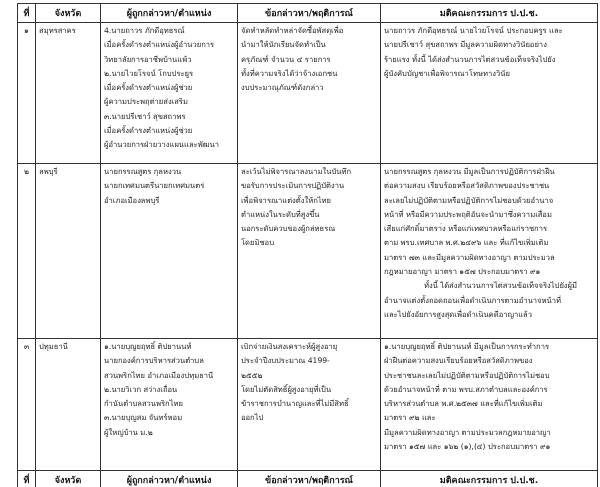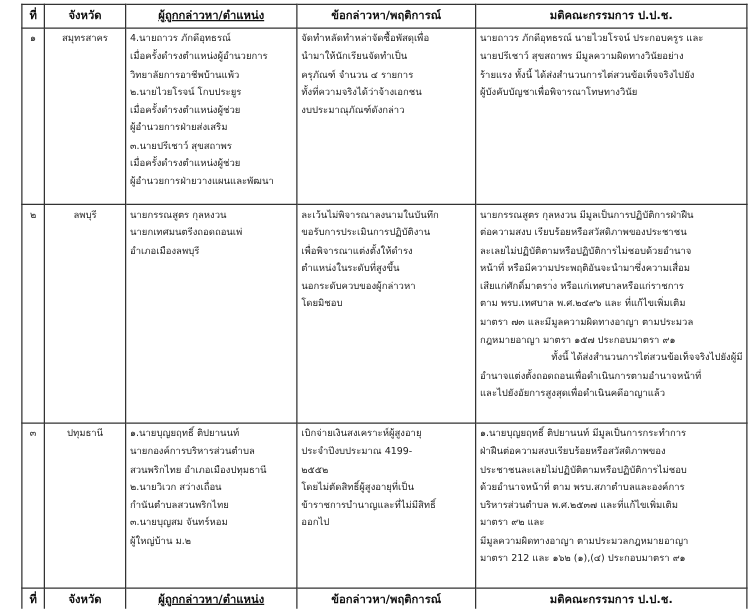--- a/index.html
+++ b/index.html
@@ -5,27 +5,27 @@
   html, body { margin: 0; padding: 0; background: #ffffff; }
   body { width: 600px; height: 487px; overflow: hidden; position: relative;
          font-family: "DejaVu Sans", "Liberation Sans", sans-serif; color: #222; }
   table.doc { position: absolute; left: 17px; top: 3px; width: 580px;
               border-collapse: collapse; table-layout: fixed; }
   table.doc td, table.doc th { border: 1px solid #333; vertical-align: top;
               padding: 1px 3px; font-size: 7.6px; line-height: 14.3px; }
   table.doc th { font-weight: bold; font-size: 9px; line-height: 16px;
               text-align: center; vertical-align: middle; color: #111; }
   .c-no { width: 12px; text-align: center; }
-  .c-prov { width: 59px; text-align: center; }
+  .c-prov { width: 59px; }
   .line { display: block; white-space: nowrap; overflow: hidden; }
-  .indent { padding-left: 40px; text-align: right; }
+  .indent { padding-left: 40px; }
   tr.r1 td { height: 138px; }
   tr.r2 td { height: 172px; }
   tr.r3 td { height: 129px; }
-  th .u { text-decoration: underline; }
+  th .u { }
 </style>
 </head>
 <body>
 
 <table class="doc">
   <colgroup>
     <col style="width:18px">
       <col style="width:65px">
       <col style="width:137px">
       <col style="width:143px">
@@ -42,21 +42,21 @@
 
   <tr class="r1">
     <td class="c-no">๑</td>
     <td class="c-prov">สมุทรสาคร</td>
     <td>
       <span class="line">4.นายถาวร  ภักดีอุทธรณ์</span>
       <span class="line">เมื่อครั้งดำรงตำแหน่งผู้อำนวยการ</span>
       <span class="line">วิทยาลัยการอาชีพบ้านแพ้ว</span>
       <span class="line">๒.นายไวยโรจน์  โกบประยูร</span>
       <span class="line">เมื่อครั้งดำรงตำแหน่งผู้ช่วย</span>
-      <span class="line">ผู้อำนวยการฝ่ายส่งเสริม</span>
+      <span class="line">ผู้ความประพฤต่ายส่งเสริม</span>
       <span class="line">๓.นายปรีเชาว์  สุขสถาพร</span>
       <span class="line">เมื่อครั้งดำรงตำแหน่งผู้ช่วย</span>
       <span class="line">ผู้อำนวยการฝ่ายวางแผนและพัฒนา</span>
     </td>
     <td>
       <span class="line">จัดทำหลัดทำหล่าจัดซื้อพัสดุเพื่อ</span>
       <span class="line">นำมาให้นักเรียนจัดทำเป็น</span>
       <span class="line">ครุภัณฑ์ จำนวน ๔ รายการ</span>
       <span class="line">ทั้งที่ความจริงได้ว่าจ้างเอกชน</span>
       <span class="line">งบประมาณุภัณฑ์ดังกล่าว</span>
@@ -67,29 +67,29 @@
       <span class="line">ร้ายแรง ทั้งนี้ ได้ส่งสำนวนการไต่สวนข้อเท็จจริงไปยัง</span>
       <span class="line">ผู้บังคับบัญชาเพื่อพิจารณาโทษทางวินัย</span>
     </td>
   </tr>
 
   <tr class="r2">
     <td class="c-no">๒</td>
     <td class="c-prov">ลพบุรี</td>
     <td>
       <span class="line">นายกรรณสูตร  กุลหงวน</span>
-      <span class="line">นายกเทศมนตรีงถอดถอนเพ่</span>
+      <span class="line">นายกเทศมนตรีนายกเทศมนตร่</span>
       <span class="line">อำเภอเมืองลพบุรี</span>
     </td>
     <td>
       <span class="line">ละเว้นไม่พิจารณาลงนามในบันทึก</span>
       <span class="line">ขอรับการประเมินการปฏิบัติงาน</span>
-      <span class="line">เพื่อพิจารณาแต่งตั้งให้ดำรง</span>
+      <span class="line">เพื่อพิจารณาแต่งตั้งให้กไทย</span>
       <span class="line">ตำแหน่งในระดับที่สูงขึ้น</span>
-      <span class="line">นอกระดับควบของผู้กล่าวหา</span>
+      <span class="line">นอกระดับควบของผู้กล่ทธรณ</span>
       <span class="line">โดยมิชอบ</span>
     </td>
     <td>
       <span class="line">นายกรรณสูตร  กุลหงวน มีมูลเป็นการปฏิบัติการฝ่าฝืน</span>
       <span class="line">ต่อความสงบ เรียบร้อยหรือสวัสดิภาพของประชาชน</span>
       <span class="line">ละเลยไม่ปฏิบัติตามหรือปฏิบัติการไม่ชอบด้วยอำนาจ</span>
       <span class="line">หน้าที่ หรือมีความประพฤติอันจะนำมาซึ่งความเสื่อม</span>
       <span class="line">เสียแก่ศักดิ์มาตรา่ง หรือแก่เทศบาลหรือแก่ราชการ</span>
       <span class="line">ตาม พรบ.เทศบาล พ.ศ.๒๔๙๖ และ ที่แก้ไขเพิ่มเติม</span>
       <span class="line">มาตรา ๗๓ และมีมูลความผิดทางอาญา ตามประมวล</span>
@@ -121,21 +121,21 @@
       <span class="line">ออกไป</span>
     </td>
     <td>
       <span class="line">๑.นายบุญยฤทธิ์  ติปยานนท์ มีมูลเป็นการกระทำการ</span>
       <span class="line">ฝ่าฝืนต่อความสงบเรียบร้อยหรือสวัสดิภาพของ</span>
       <span class="line">ประชาชนละเลยไม่ปฏิบัติตามหรือปฏิบัติการไม่ชอบ</span>
       <span class="line">ด้วยอำนาจหน้าที่ ตาม พรบ.สภาตำบลและองค์การ</span>
       <span class="line">บริหารส่วนตำบล พ.ศ.๒๕๓๗ และที่แก้ไขเพิ่มเติม</span>
       <span class="line">มาตรา ๙๒ และ</span>
       <span class="line">มีมูลความผิดทางอาญา ตามประมวลกฎหมายอาญา</span>
-      <span class="line">มาตรา 212 และ ๑๖๒ (๑),(๔) ประกอบมาตรา ๙๑</span>
+      <span class="line">มาตรา ๑๕๗ และ ๑๖๒ (๑),(๔) ประกอบมาตรา ๙๑</span>
     </td>
   </tr>
 
   <tr>
     <th>ที่</th>
     <th>จังหวัด</th>
     <th><span class="u">ผู้ถูกกล่าวหา/ตำแหน่ง</span></th>
     <th>ข้อกล่าวหา/พฤติการณ์</th>
     <th>มติคณะกรรมการ ป.ป.ช.</th>
   </tr>

